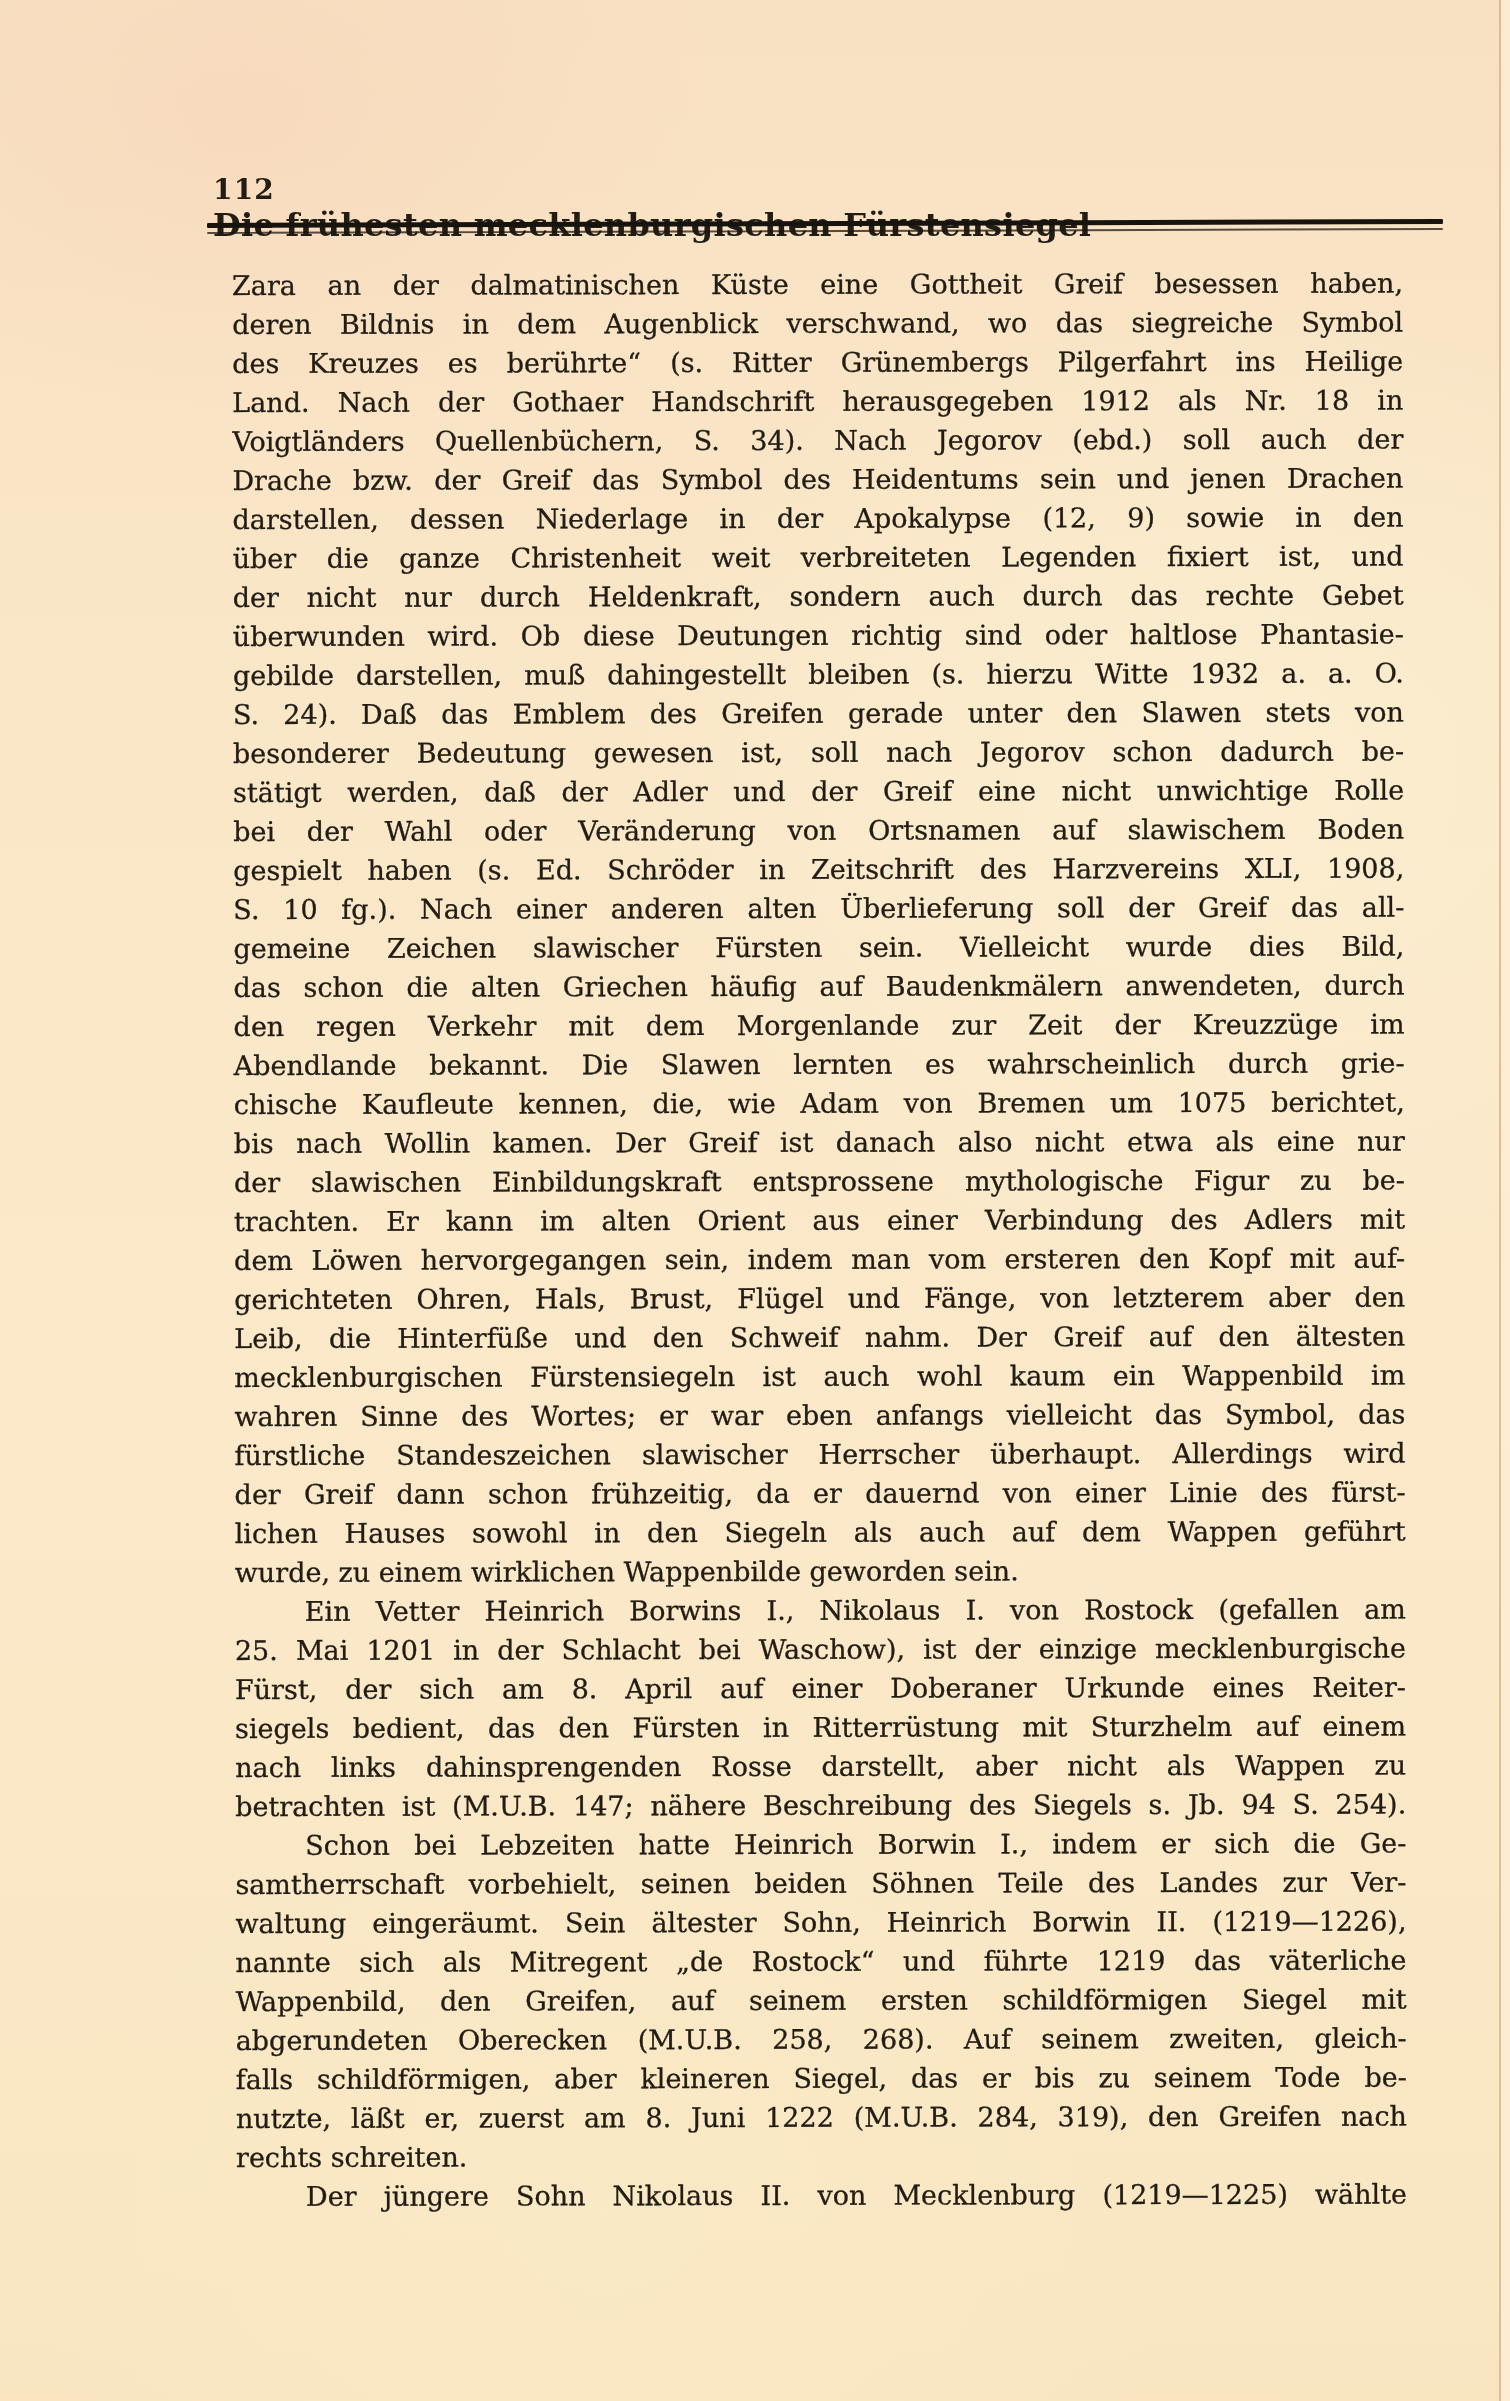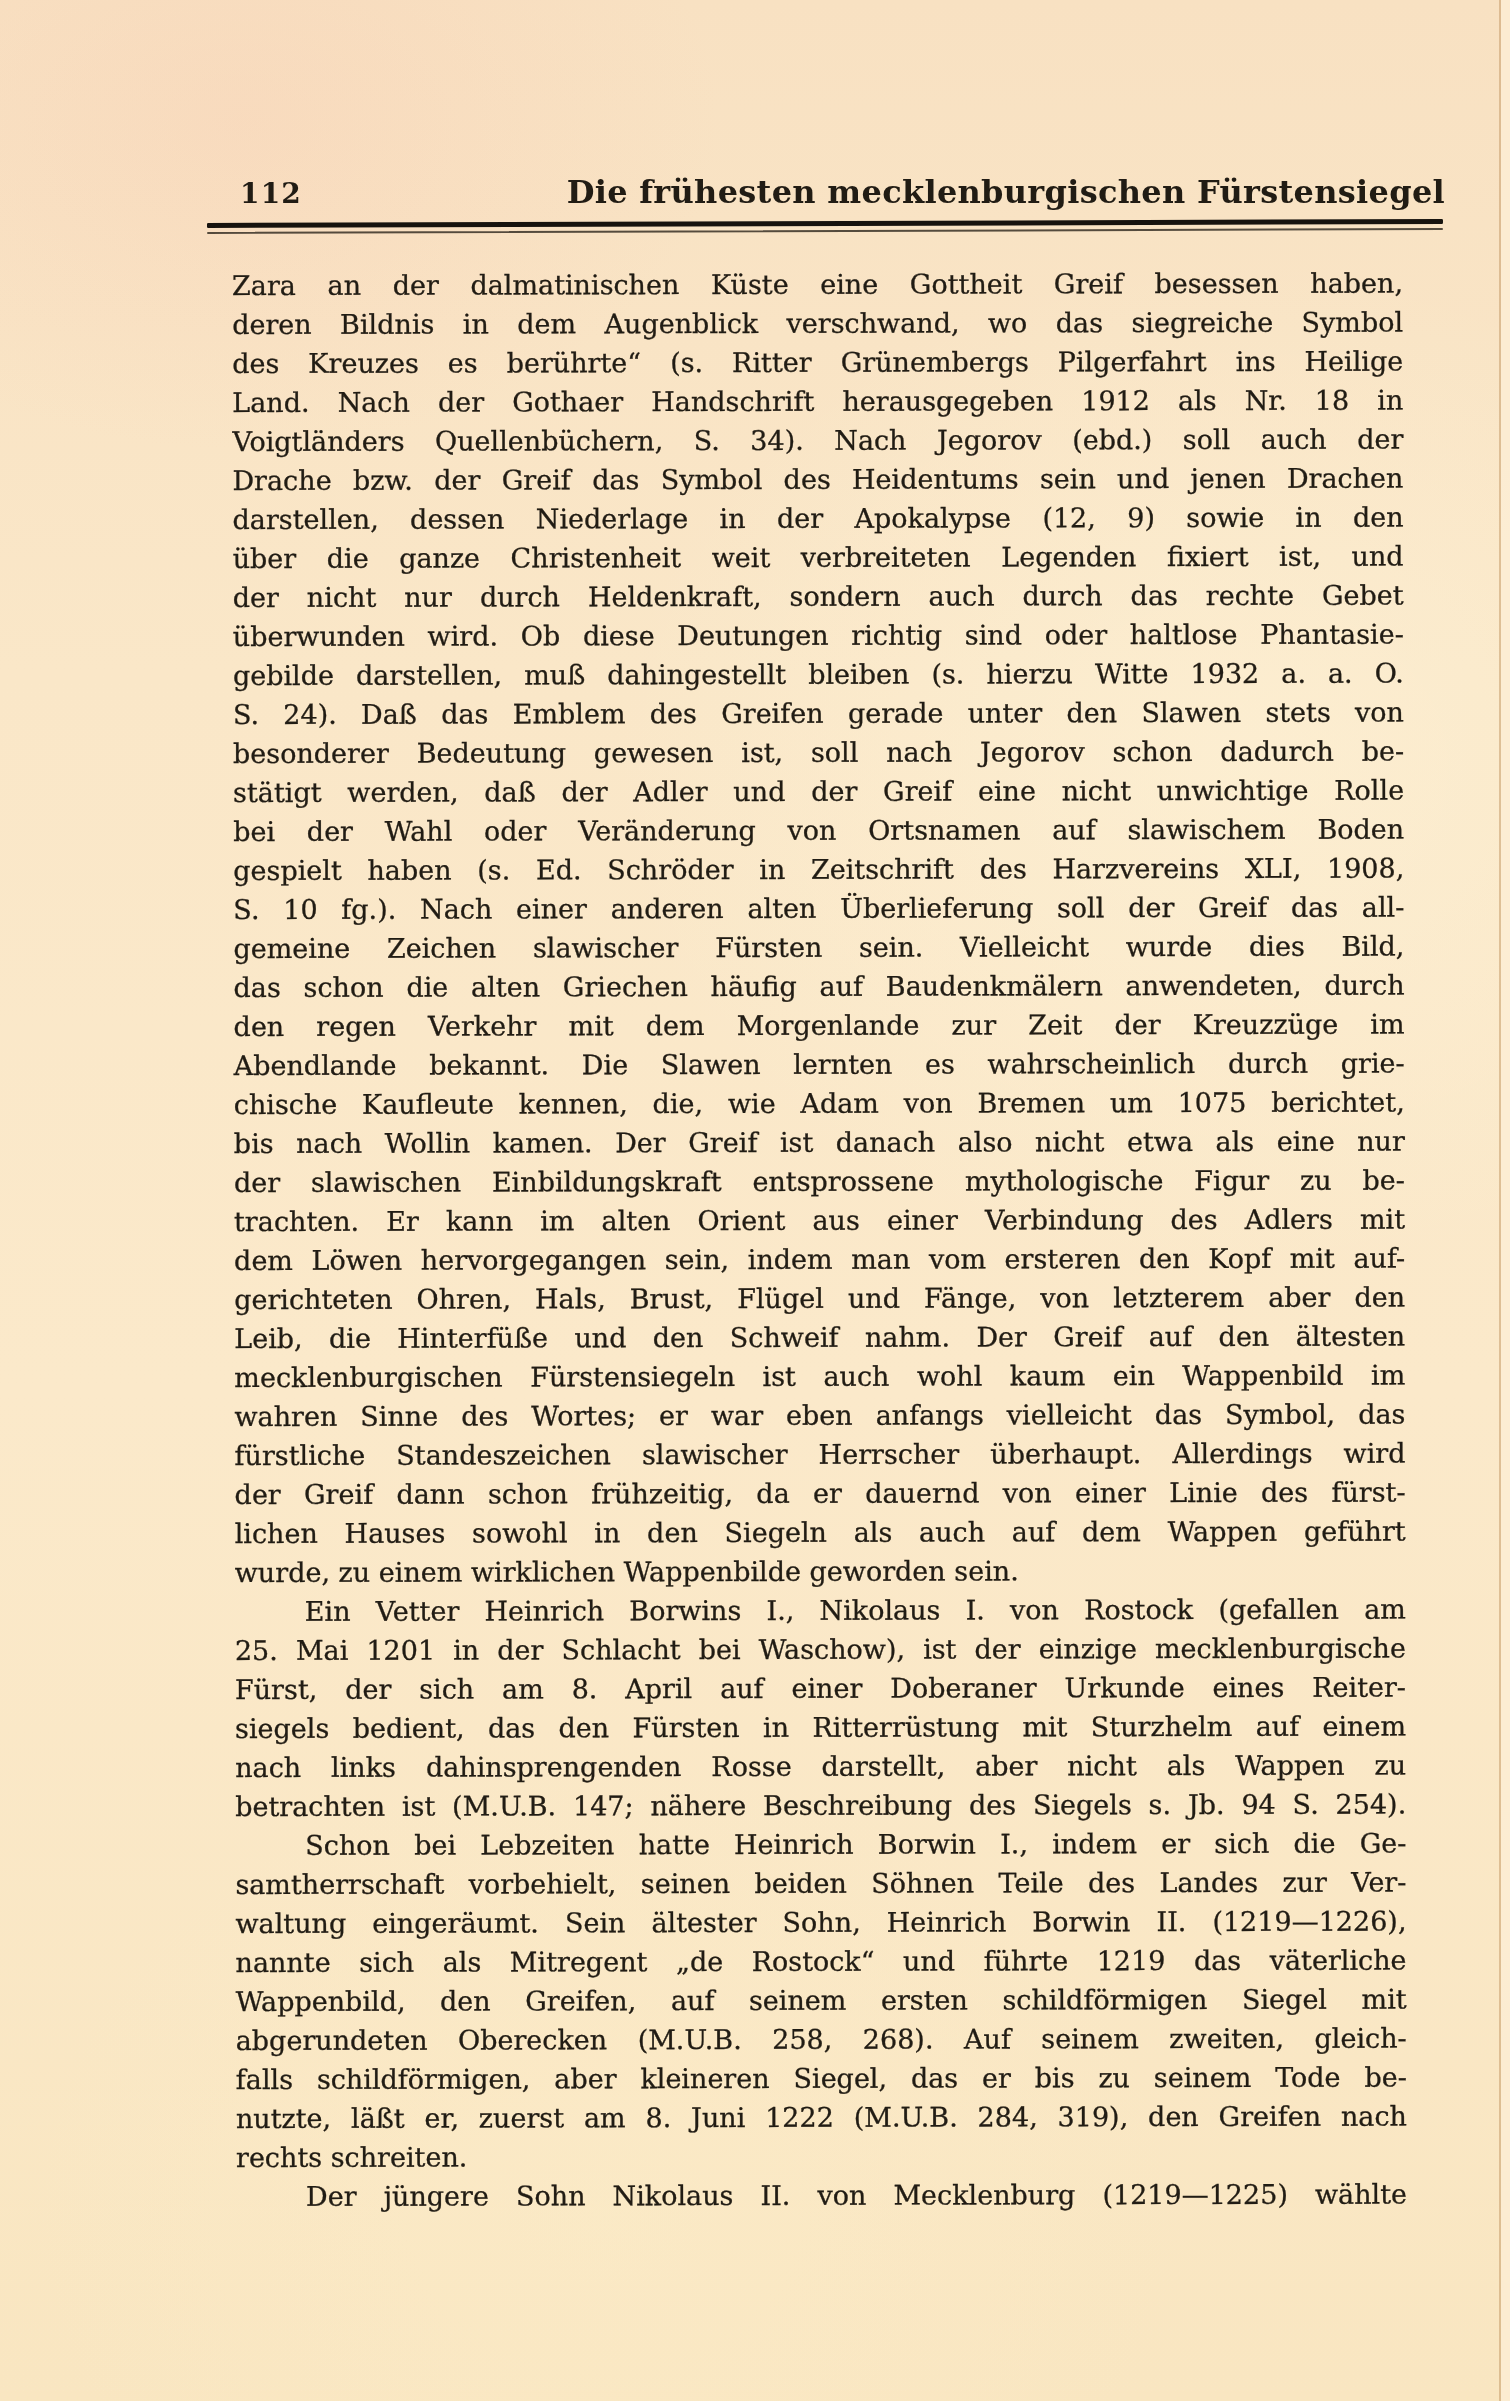--- a/index.html
+++ b/index.html
@@ -34,26 +34,27 @@
     top: 0;
     bottom: 0;
     left: 1501px;
     right: 0;
     background: #fdeed5;
     opacity: 0.8;
   }
 
   header.running-head {
     position: absolute;
-    left: 240px;
+    left: 213px;
     top: 173px;
     width: 1205px;
     display: flex;
     justify-content: space-between;
     align-items: baseline;
+    flex-direction: column;
   }
   .page-number {
     font-size: 28px;
     font-weight: bold;
     letter-spacing: 1.2px;
   }
   .running-title {
     font-size: 32px;
     font-weight: bold;
     letter-spacing: 0.3px;

